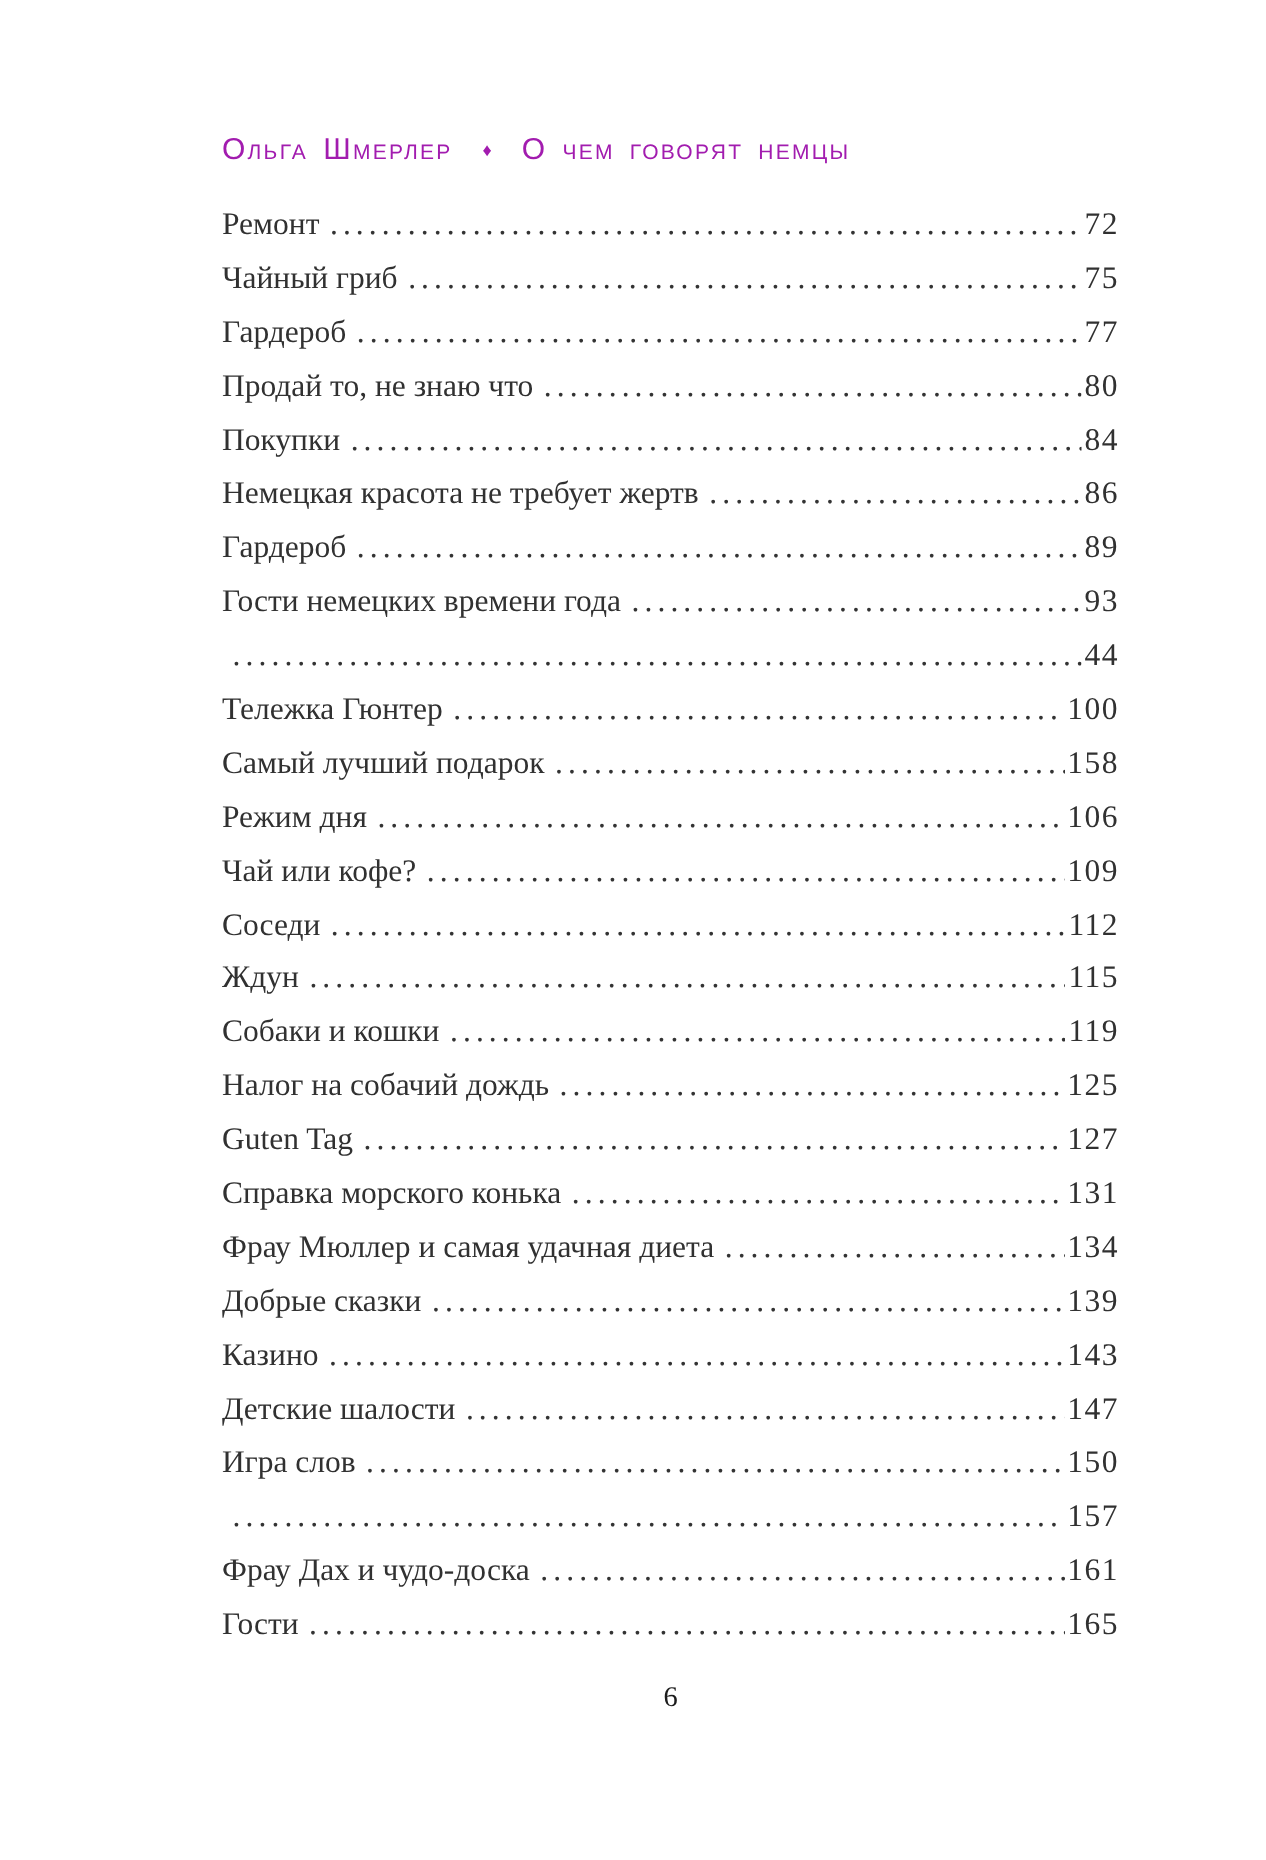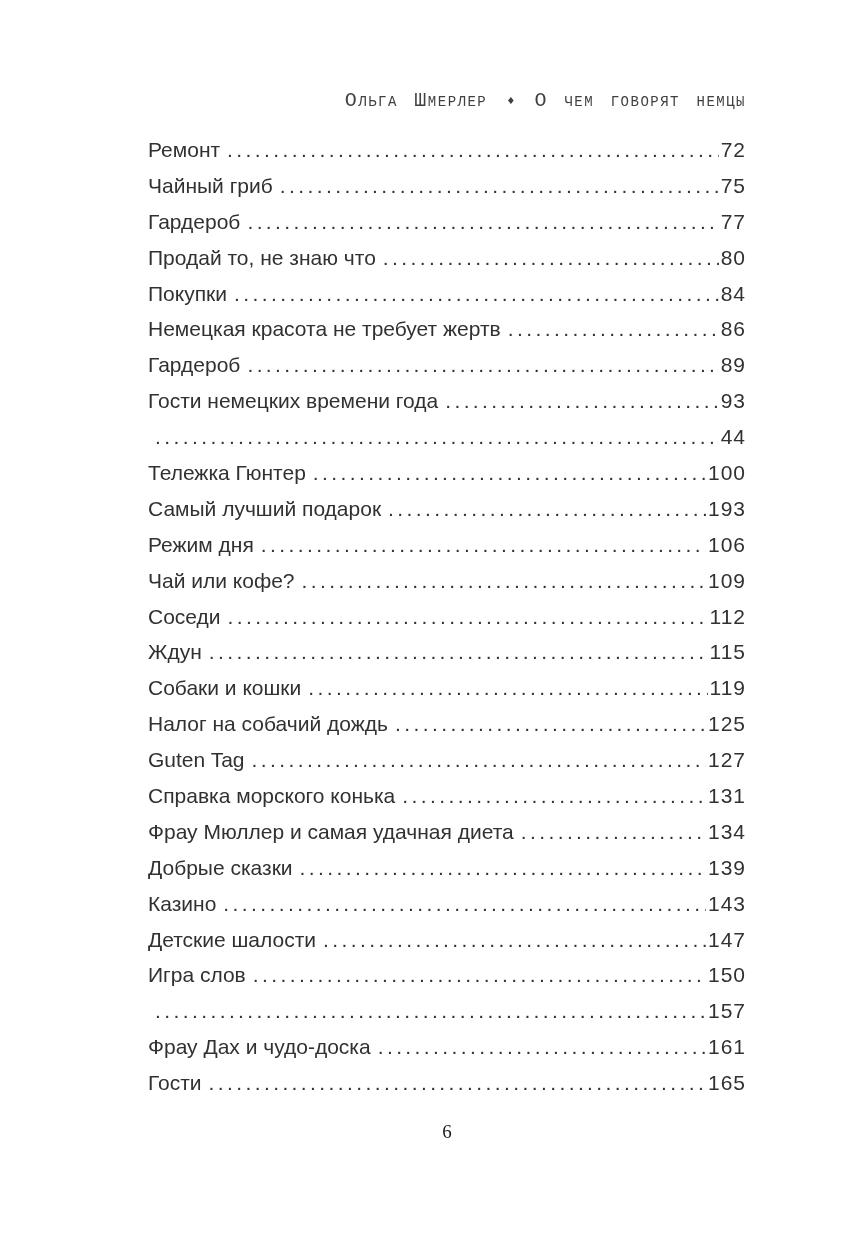--- a/index.html
+++ b/index.html
@@ -13,27 +13,27 @@
     height: 1240px;
     background: #ffffff;
     overflow: hidden;
   }
   
   .running-head {
     position: absolute;
     top: 89px;
     left: 148px;
     width: 598px;
-    text-align: right;
-    font-family: Liberation Mono, monospace;
+    text-align: left;
+    font-family: Liberation Sans, sans-serif;
     font-variant: small-caps;
     font-size: 20px;
     letter-spacing: 1.5px;
     word-spacing: 3px;
-    color: #404040;
+    color: #a21caf;
     white-space: nowrap;
   }
   .diamond {
     display: inline-block;
     font-size: 12px;
     margin: 0 20px;
     vertical-align: 2px;
     letter-spacing: 0;
   }
   
@@ -44,20 +44,21 @@
     width: 598px;
     font-family: "Liberation Sans", "DejaVu Sans", sans-serif;
     font-size: 21px;
     color: #313131;
   }
   .toc-row {
     display: flex;
     align-items: flex-start;
     height: 35.9px;
     line-height: 35.9px;
+    font-family: Liberation Serif, serif;
   }
   .toc-title {
     white-space: nowrap;
     flex: 0 0 auto;
   }
   .toc-dots {
     flex: 1 1 auto;
     overflow: hidden;
     white-space: nowrap;
     margin: 0 2px 0 7px;
@@ -141,21 +142,21 @@
         <span class="toc-page">44</span>
       </div>
       <div class="toc-row">
         <span class="toc-title">Тележка Гюнтер</span>
         <span class="toc-dots"></span>
         <span class="toc-page">100</span>
       </div>
       <div class="toc-row">
         <span class="toc-title">Самый лучший подарок</span>
         <span class="toc-dots"></span>
-        <span class="toc-page">193</span>
+        <span class="toc-page">158</span>
       </div>
       <div class="toc-row">
         <span class="toc-title">Режим дня</span>
         <span class="toc-dots"></span>
         <span class="toc-page">106</span>
       </div>
       <div class="toc-row">
         <span class="toc-title">Чай или кофе?</span>
         <span class="toc-dots"></span>
         <span class="toc-page">109</span>

